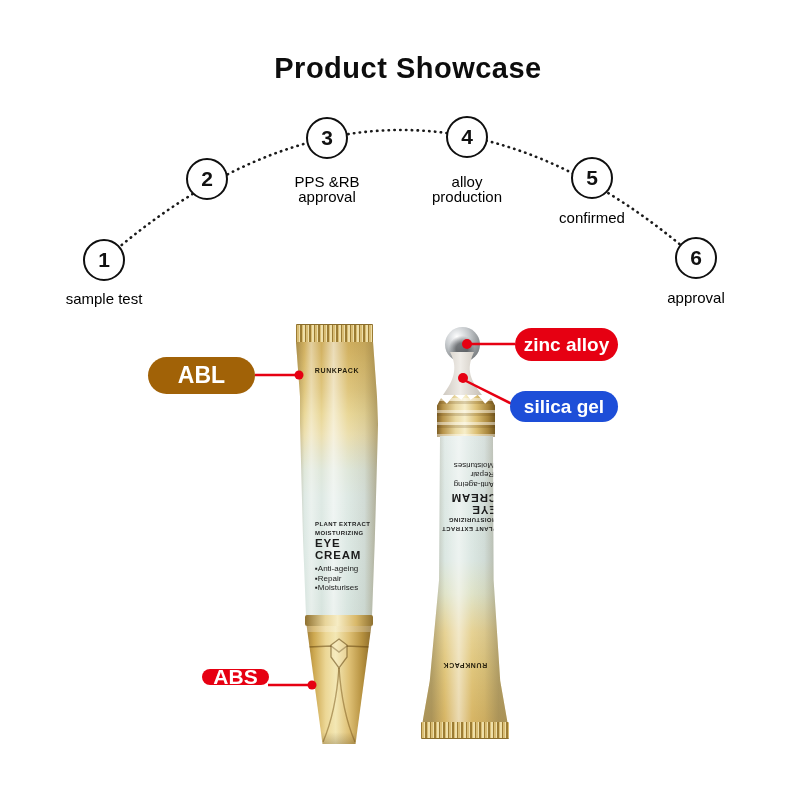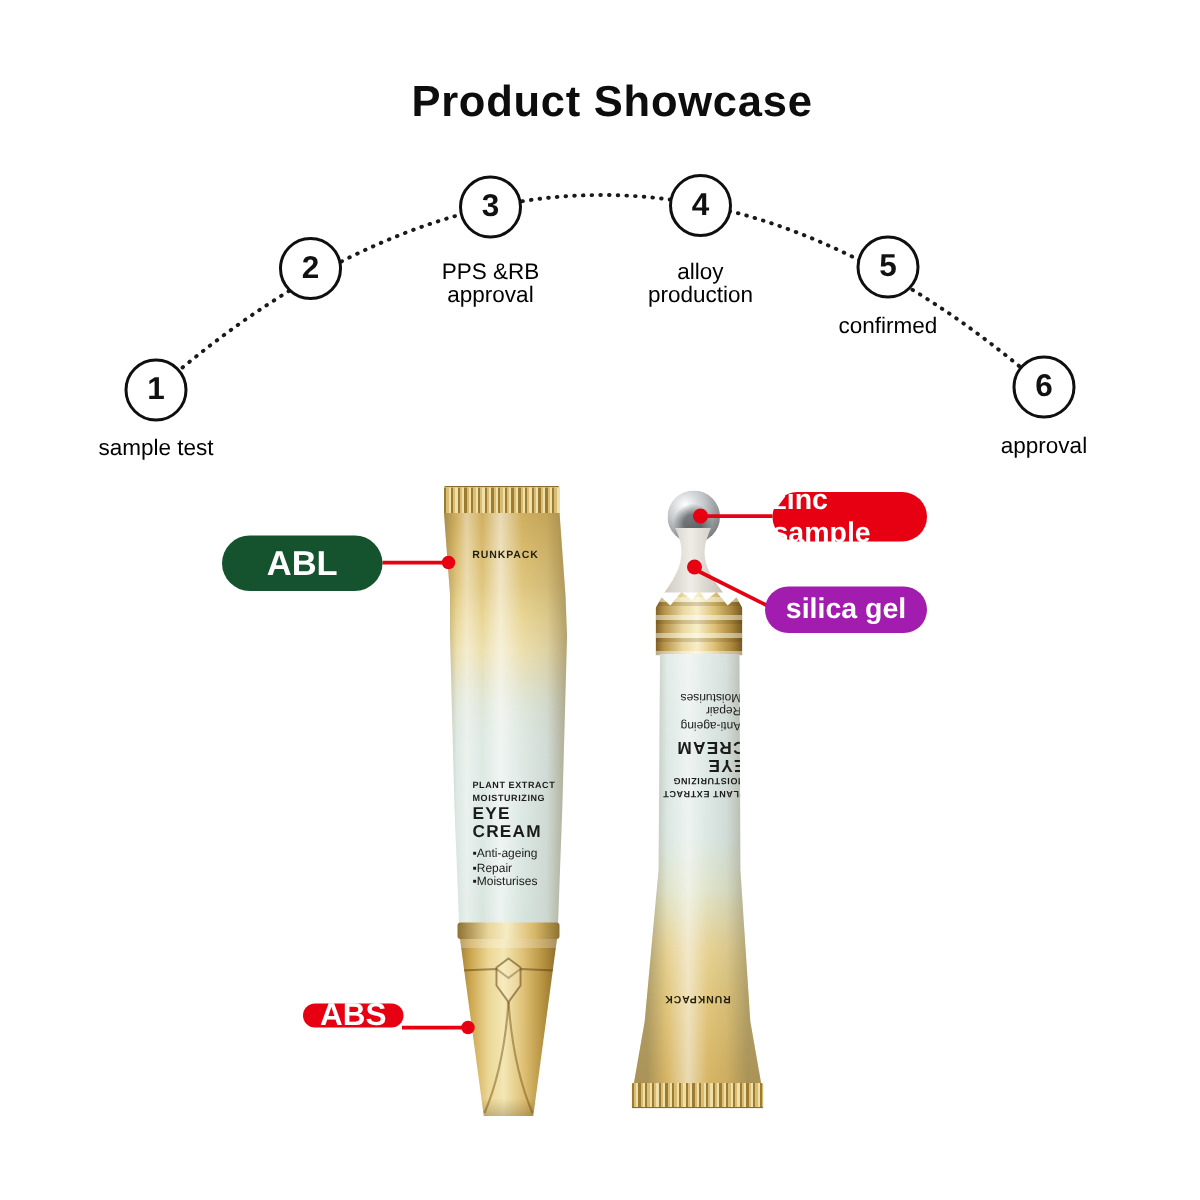--- a/index.html
+++ b/index.html
@@ -173,18 +173,18 @@
     <line x1="255" y1="375" x2="296" y2="375" stroke="currentColor" stroke-width="2.5"></line>
     <circle cx="299" cy="375" r="4.5" fill="currentColor"></circle>
     <circle cx="467" cy="344" r="5" fill="currentColor"></circle>
     <line x1="471" y1="344" x2="515" y2="344" stroke="currentColor" stroke-width="2.5"></line>
     <circle cx="463" cy="378" r="5" fill="currentColor"></circle>
     <line x1="466" y1="381" x2="512" y2="404" stroke="currentColor" stroke-width="2.5"></line>
     <line x1="268" y1="685" x2="309" y2="685" stroke="currentColor" stroke-width="2.5"></line>
     <circle cx="312" cy="685" r="4.5" fill="currentColor"></circle>
   </svg>
 
-  <div class="pill" id="pill-abl" style="background: #14532d;">ABL</div>
-  <div class="pill" id="pill-zinc" style="background: rgb(230, 0, 18);">zinc sample</div>
-  <div class="pill" id="pill-silica" style="background: #a21caf;">silica gel</div>
+  <div class="pill" id="pill-abl" style="background: #a16207;">ABL</div>
+  <div class="pill" id="pill-zinc" style="background: rgb(230, 0, 18);">zinc alloy</div>
+  <div class="pill" id="pill-silica" style="background: #1d4ed8;">silica gel</div>
   <div class="pill" id="pill-abs" style="background: rgb(230, 0, 18);">ABS</div>
 
 </div>
 
 </body></html>

